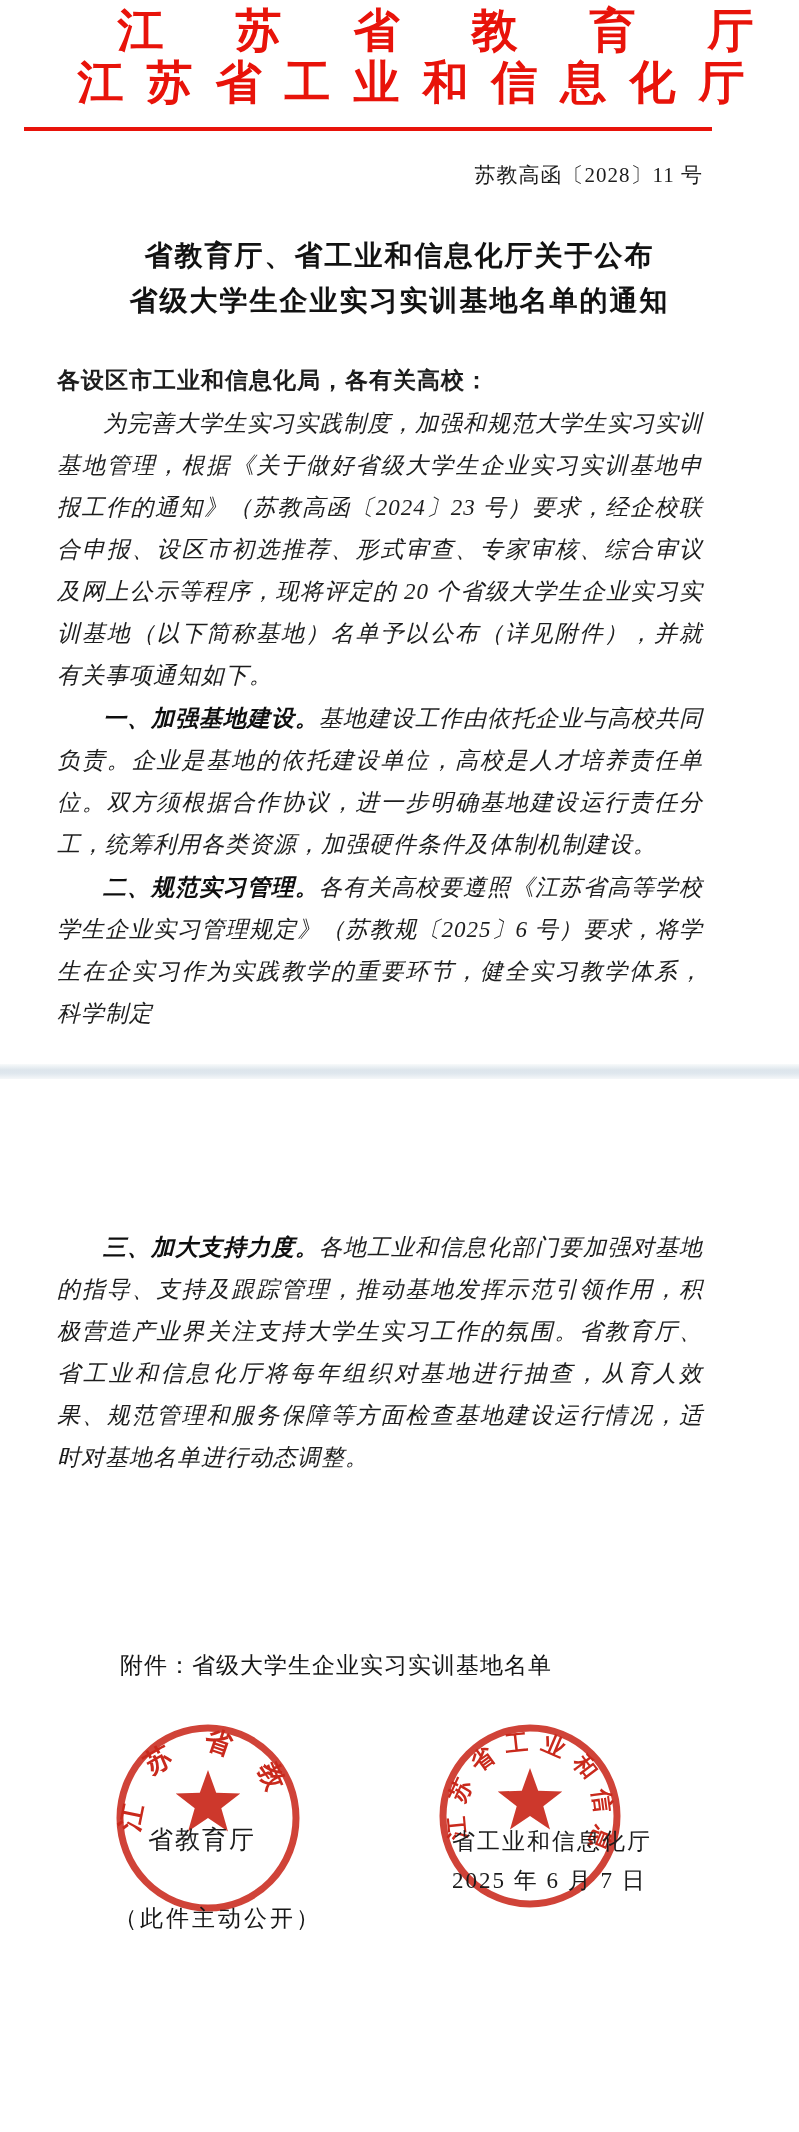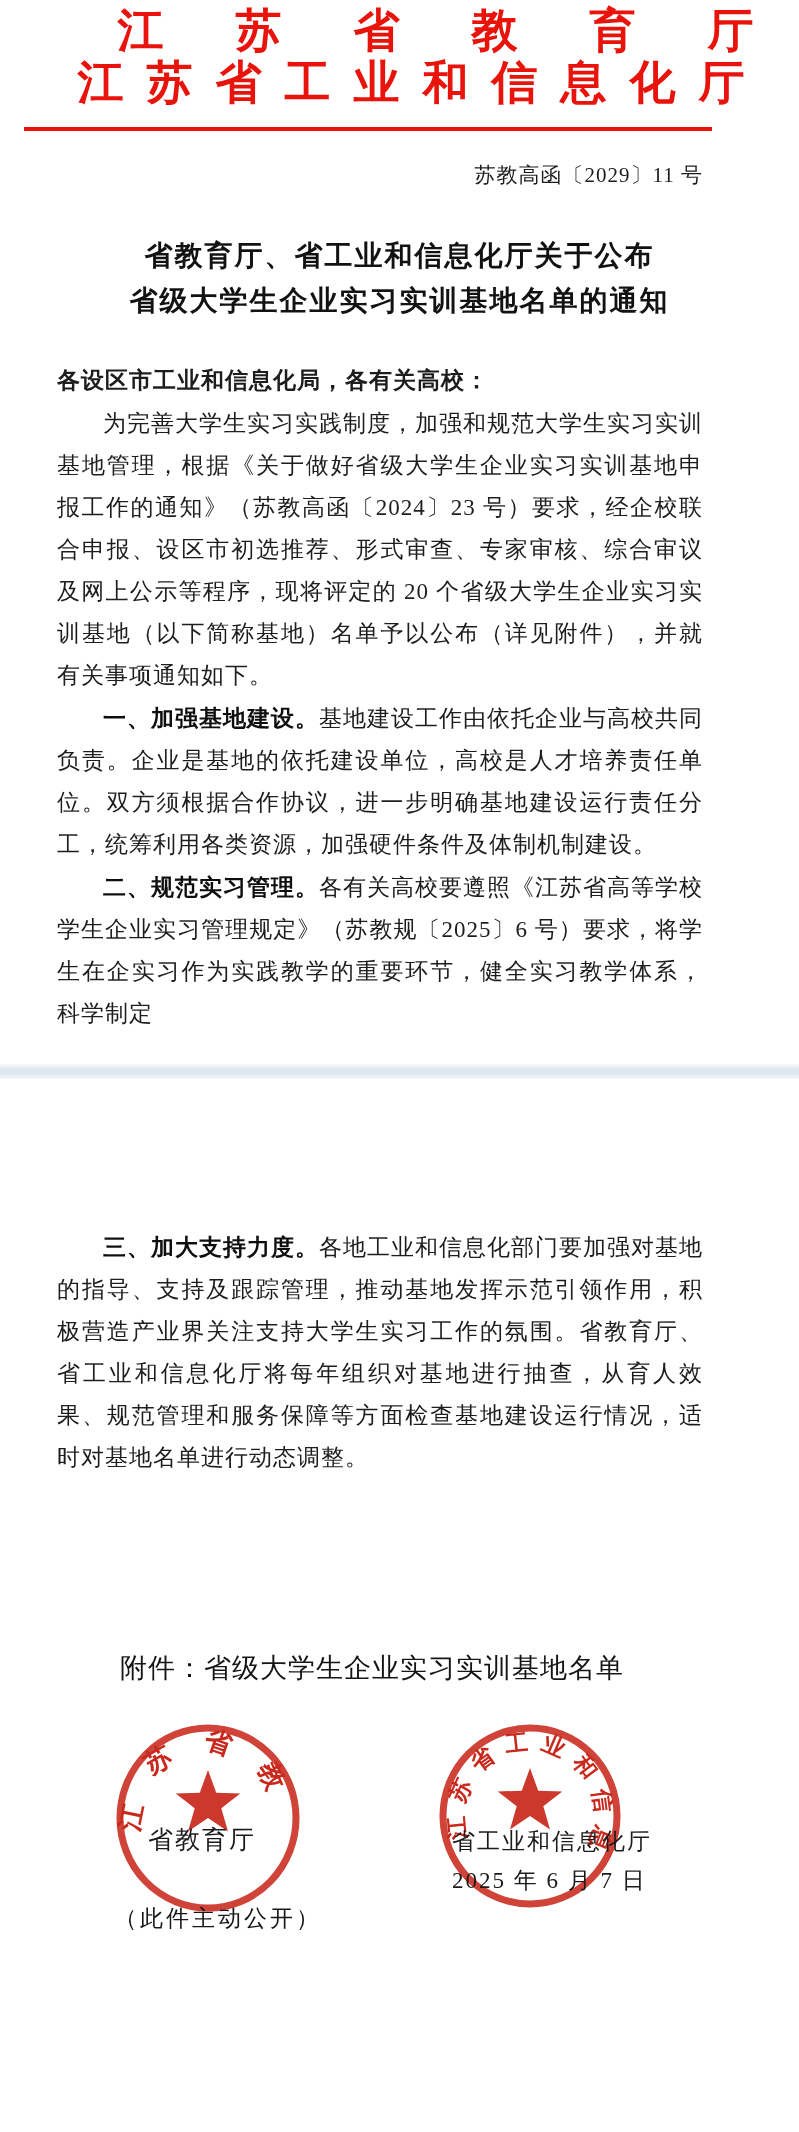--- a/index.html
+++ b/index.html
@@ -15,31 +15,31 @@
   .rule{top:127px;left:24px;width:688px;height:4px;background:var(--red,#e8130a);}
 
   .docnum{top:161px;right:96px;font-size:21px;letter-spacing:1px;color:#1c1c1c;}
 
   .title{top:233px;left:40px;width:719px;text-align:center;font-weight:700;
          font-size:28px;line-height:45px;color:#121212;letter-spacing:2px;}
 
   .bodyflow{left:57px;width:646px;font-size:23px;line-height:42px;letter-spacing:1px;
             text-align:justify;text-justify:inter-ideograph;}
   .bodyflow p{margin:0;}
-  .indent{text-indent:2em;}
+  .indent{text-indent:2em;font-style:italic;}
   .noindent{text-indent:0;font-weight:bold;}
   .lead{font-family:"Liberation Sans","DejaVu Sans",sans-serif;font-weight:700;color:#0e0e0e;}
   .flow1{top:360px;}
   .flow2{top:1226px;}
 
   
   .band{top:1064px;left:0;width:799px;height:15px;
         background:linear-gradient(180deg,#f8fafb 0%,#dde5ec 40%,#dfe7ee 62%,#f5f7f9 100%);}
 
-  .attach{top:1650px;left:120px;font-size:27px;letter-spacing:1px;color:#151515;}
+  .attach{top:1650px;left:120px;font-size:23px;letter-spacing:1px;color:#151515;}
 
   .sealsvg{width:200px;height:200px;}
   .seal-l{top:1718px;left:108px;}
   .seal-r{top:1716px;left:430px;}
   .ringtext{fill:var(--sealred,#c9291c);font-family:"Liberation Serif","DejaVu Serif",serif;font-weight:700;}
   .ringtext-l{font-size:27px;letter-spacing:29px;}
   .ringtext-r{font-size:23px;letter-spacing:11px;}
   .star{fill:var(--sealred,#c9291c);opacity:0.93;}
   .ring{fill:none;stroke:var(--sealred,#c9291c);stroke-width:7;opacity:0.88;}
 
@@ -51,21 +51,21 @@
 </style>
 </head>
 <body>
 
 <div id="doc">
 
   <div class="abs lh lh1">江苏省教育厅</div>
   <div class="abs lh lh2">江苏省工业和信息化厅</div>
   <div class="abs rule"></div>
 
-  <div class="abs docnum">苏教高函〔2029〕11 号</div>
+  <div class="abs docnum">苏教高函〔2028〕11 号</div>
 
   <div class="abs title">
     <div>省教育厅、省工业和信息化厅关于公布</div>
     <div>省级大学生企业实习实训基地名单的通知</div>
   </div>
 
   <div class="abs bodyflow flow1">
     <p class="noindent">各设区市工业和信息化局，各有关高校：</p>
     <p class="indent"><span class="lead"></span><span>为完善大学生实习实践制度，加强和规范大学生实习实训基地管理，根据《关于做好省级大学生企业实习实训基地申报工作的通知》（苏教高函〔2024〕23 号）要求，经企校联合申报、设区市初选推荐、形式审查、专家审核、综合审议及网上公示等程序，现将评定的 20 个省级大学生企业实习实训基地（以下简称基地）名单予以公布（详见附件），并就有关事项通知如下。</span></p>
     <p class="indent"><span class="lead">一、加强基地建设。</span><span>基地建设工作由依托企业与高校共同负责。企业是基地的依托建设单位，高校是人才培养责任单位。双方须根据合作协议，进一步明确基地建设运行责任分工，统筹利用各类资源，加强硬件条件及体制机制建设。</span></p>

